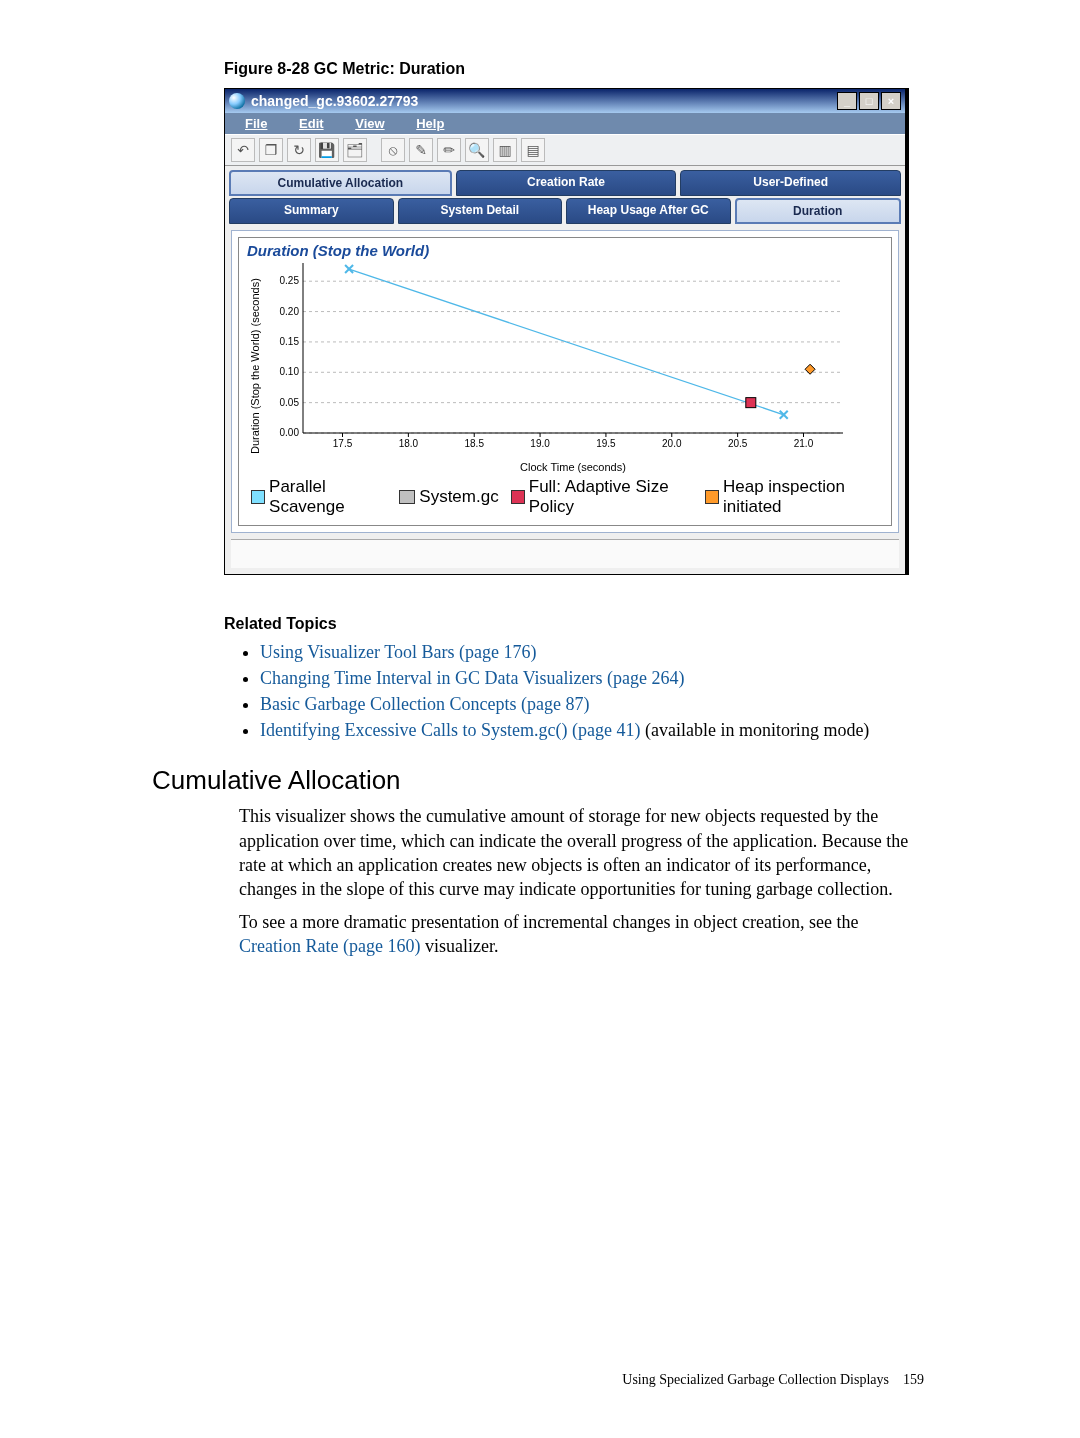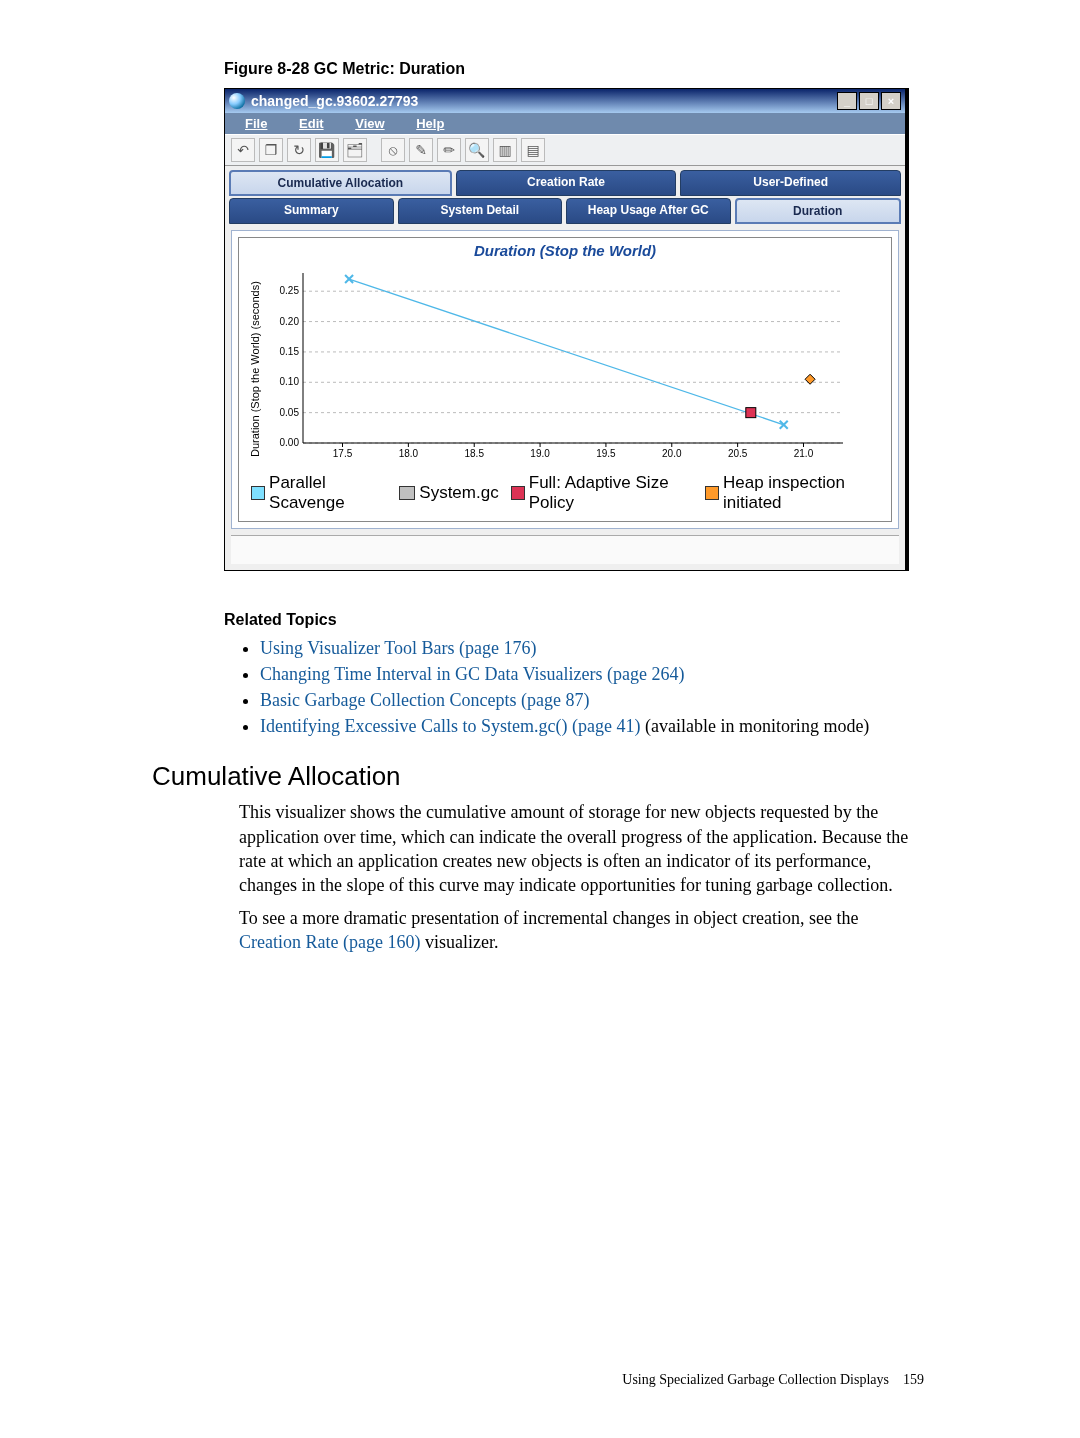--- a/index.html
+++ b/index.html
@@ -15,21 +15,21 @@
 .menubar span{display:inline-block;padding:3px 14px;text-decoration:underline}
 .toolbar{background:#eef0f2;border-top:1px solid #fff;border-bottom:1px solid #999;padding:3px 6px;display:flex;gap:4px;flex-wrap:wrap}
 .tbtn{width:22px;height:22px;border:1px solid #bbb;background:#f4f4f4;display:flex;align-items:center;justify-content:center;font-size:14px;color:#555}
 .tbtn.sep{border:none;background:none;width:6px}
 .tabs{padding:4px 4px 0 4px}
 .tabrow{display:flex;gap:4px}
 .tab{flex:1;background:linear-gradient(#3a5fa0,#2a4a85);color:#fff;font-size:12px;font-weight:bold;text-align:center;padding:4px 2px;border:1px solid #233d63;border-radius:4px 4px 0 0}
 .tab.active{background:linear-gradient(#dde6f3,#c8d6ec);color:#1a2a50;border:2px solid #5a7bb5}
 .chartpanel{background:#fff;margin:6px;border:1px solid #9fb2d0;padding:6px}
 .chartinner{border:1px solid #888;background:#fff;padding:4px 8px 8px 8px}
-.chtitle{color:#1a4a9a;font-size:15px;font-weight:bold;text-align:center;font-style:italic;margin-bottom:10px}
+.chtitle{color:#1a4a9a;font-size:15px;font-weight:bold;text-align:left;font-style:italic;margin-bottom:0}
 .plotrow{display:flex}
 .ylabel{writing-mode:vertical-rl;transform:rotate(180deg);font-size:11px;text-align:center;padding:0 2px;display:flex;align-items:center;justify-content:center}
 .plot{flex:1}
 svg{display:block}
 .legend{display:flex;gap:12px;font-size:17px;align-items:center;padding:4px 0 0 4px;flex-wrap:nowrap;justify-content:space-between}
 .legitem{display:flex;align-items:center;gap:4px}
 .sw{width:14px;height:12px;border:1px solid #333}
 .xlabel{font-size:11px;text-align:center;padding-top:2px}
 .related{font-family:Arial,Helvetica,sans-serif;font-weight:bold;font-size:16px;margin-top:40px}
 ul.topics{margin:6px 0 0 0;padding-left:36px}
@@ -130,20 +130,21 @@
                 <line x1="40" x2="40" y1="4" y2="174" stroke="#000"></line>
                 <line x1="40" x2="580" y1="174" y2="174" stroke="#000"></line>
                 <path d="M86.09756097560992 10.071428571428555 L520.7317073170733 155.78571428571428" stroke="#4fb8e8" fill="none" stroke-width="1.3"></path>
                 <line x1="82.09756097560992" y1="6.071428571428555" x2="90.09756097560992" y2="14.071428571428555" stroke="#4fb8e8" stroke-width="2"></line>
                 <line x1="82.09756097560992" y1="14.071428571428555" x2="90.09756097560992" y2="6.071428571428555" stroke="#4fb8e8" stroke-width="2"></line>
                 <line x1="516.7317073170733" y1="151.78571428571428" x2="524.7317073170733" y2="159.78571428571428" stroke="#4fb8e8" stroke-width="2"></line>
                 <line x1="516.7317073170733" y1="159.78571428571428" x2="524.7317073170733" y2="151.78571428571428" stroke="#4fb8e8" stroke-width="2"></line>
                 <rect x="482.8048780487806" y="138.64285714285714" width="10" height="10" fill="#dd3355" stroke="#000"></rect>
                 <path d="M547.0731707317074 105.25 L552.0731707317074 110.25 L547.0731707317074 115.25 L542.0731707317074 110.25 Z" fill="#ff9a2a" stroke="#000"></path>
               </svg>
+          <div class="xlabel">Clock Time (seconds)</div>
         </div>
       </div>
       <div class="legend" id="legend">
             <div class="legitem">
               <div class="sw" style="background: rgb(127, 224, 255);"></div>
               <span>Parallel Scavenge</span>
             </div>
             <div class="legitem">
               <div class="sw" style="background: rgb(192, 192, 192);"></div>
               <span>System.gc</span>

